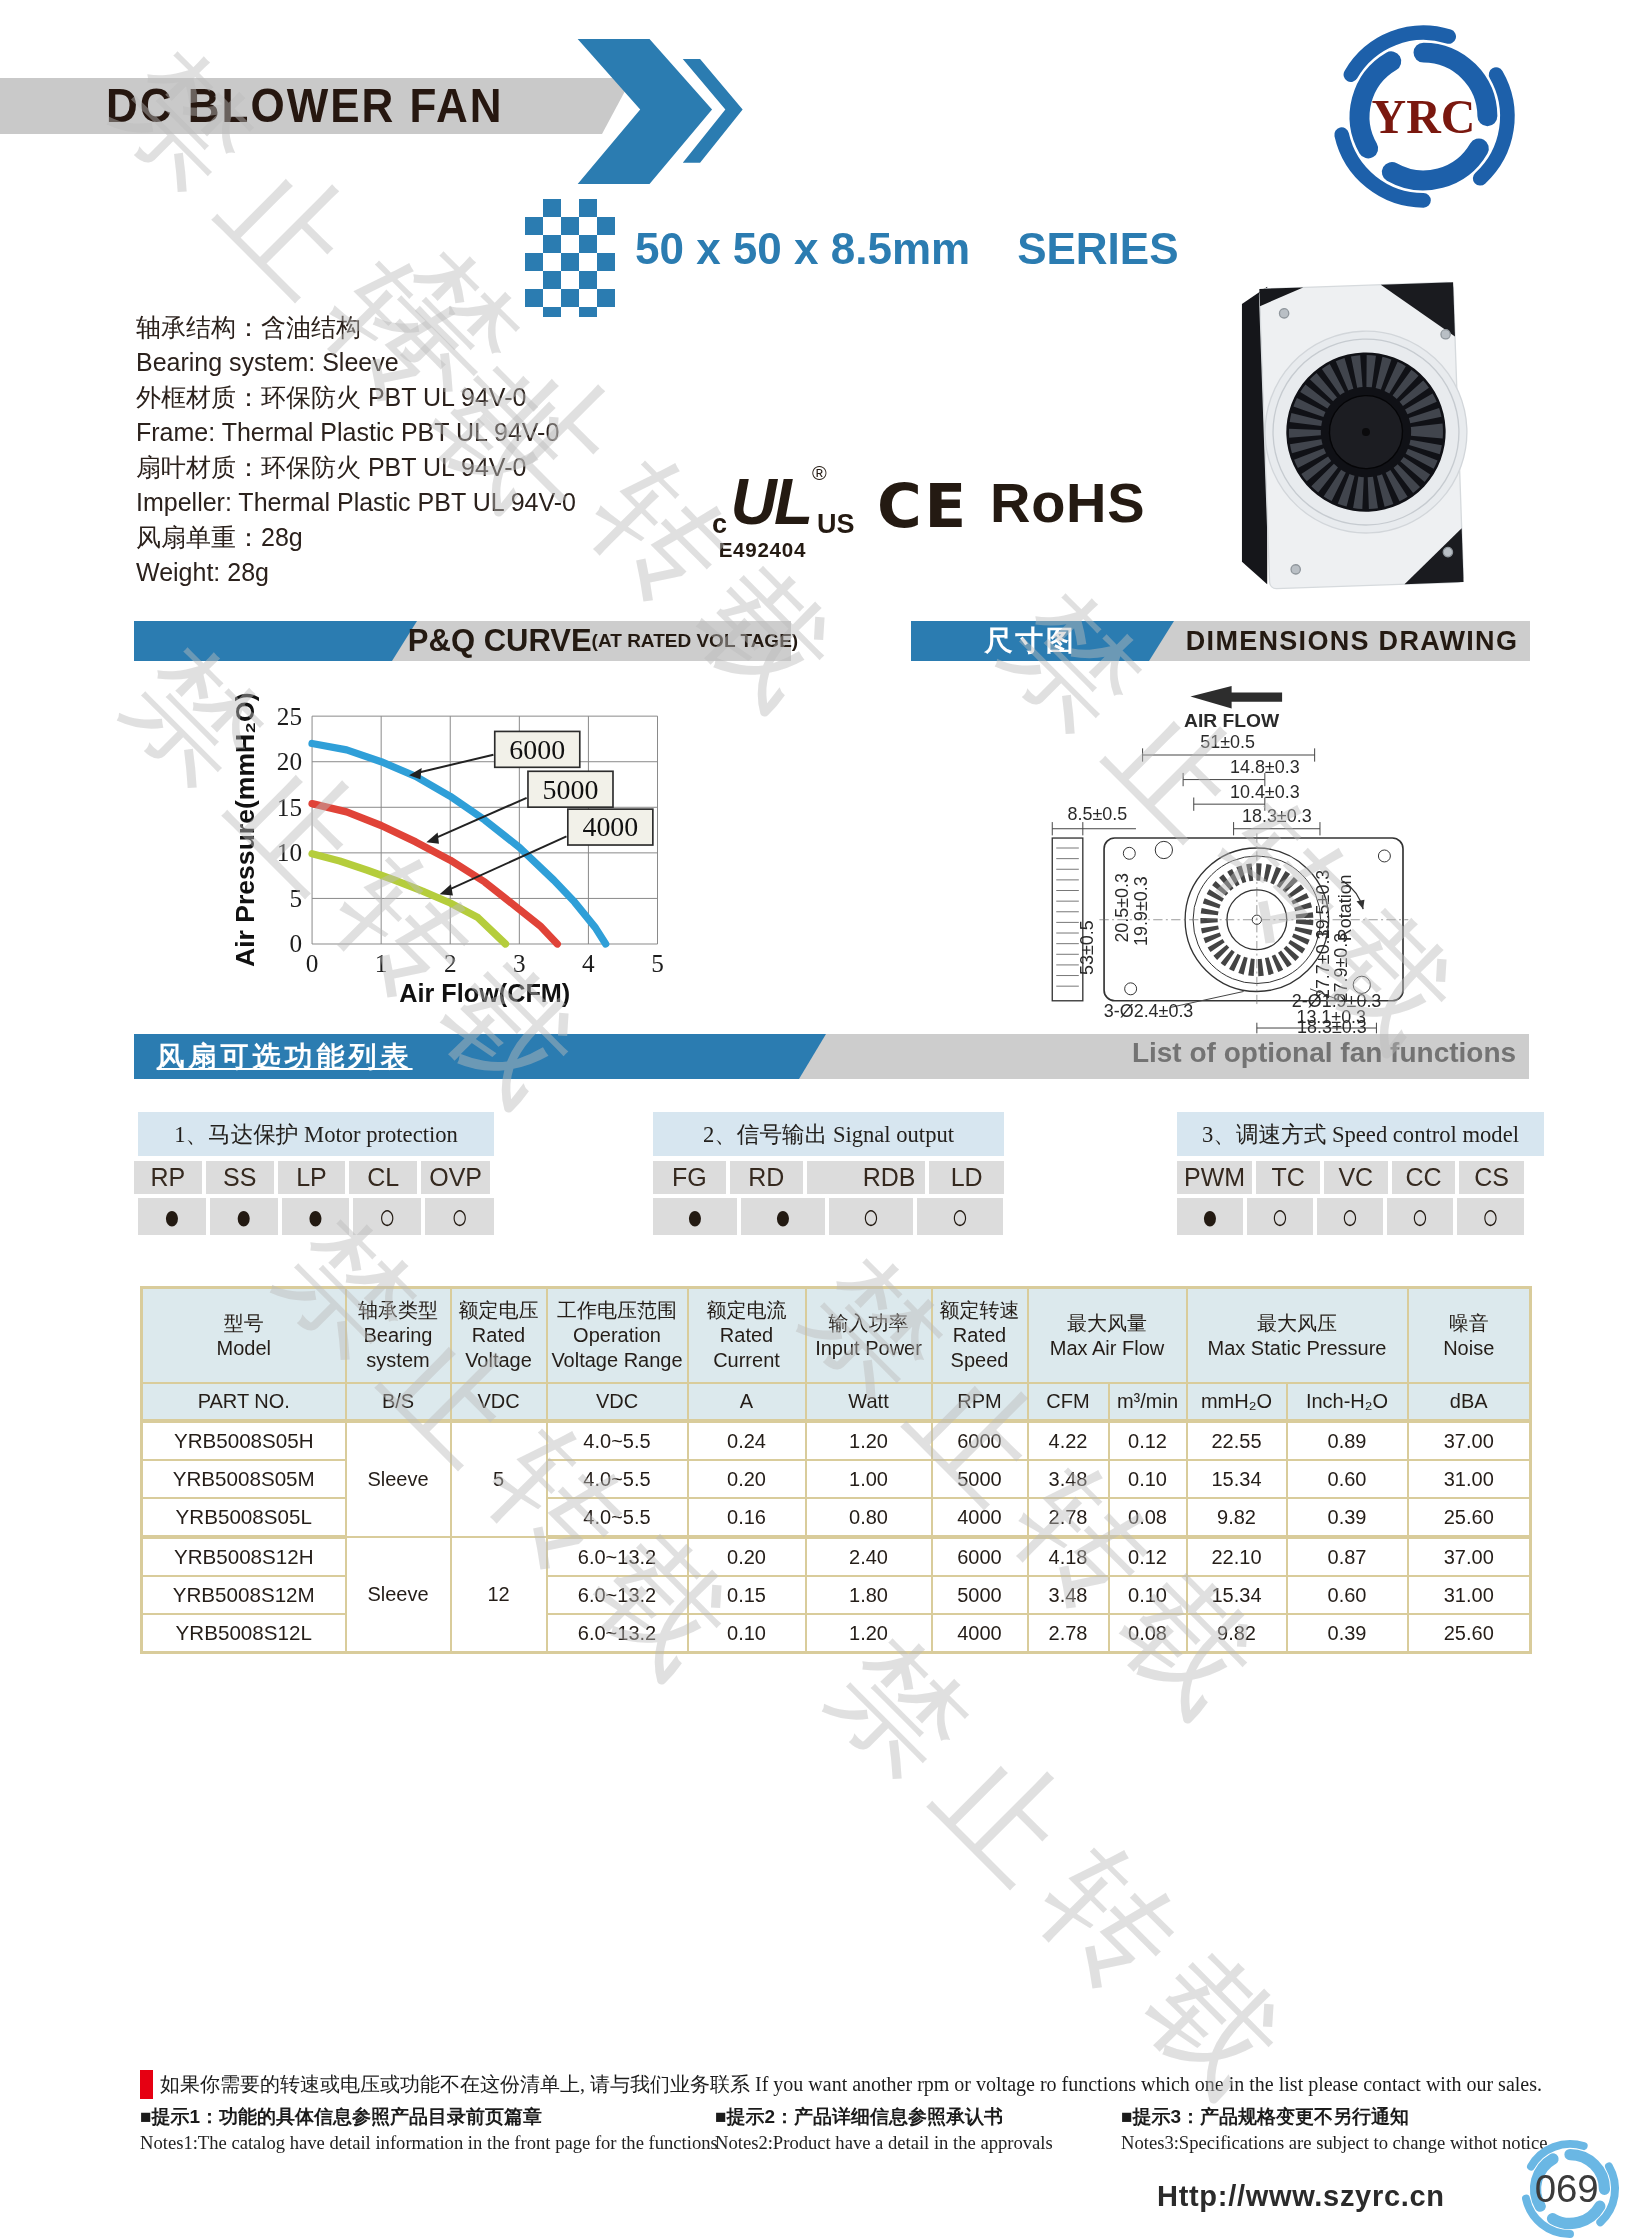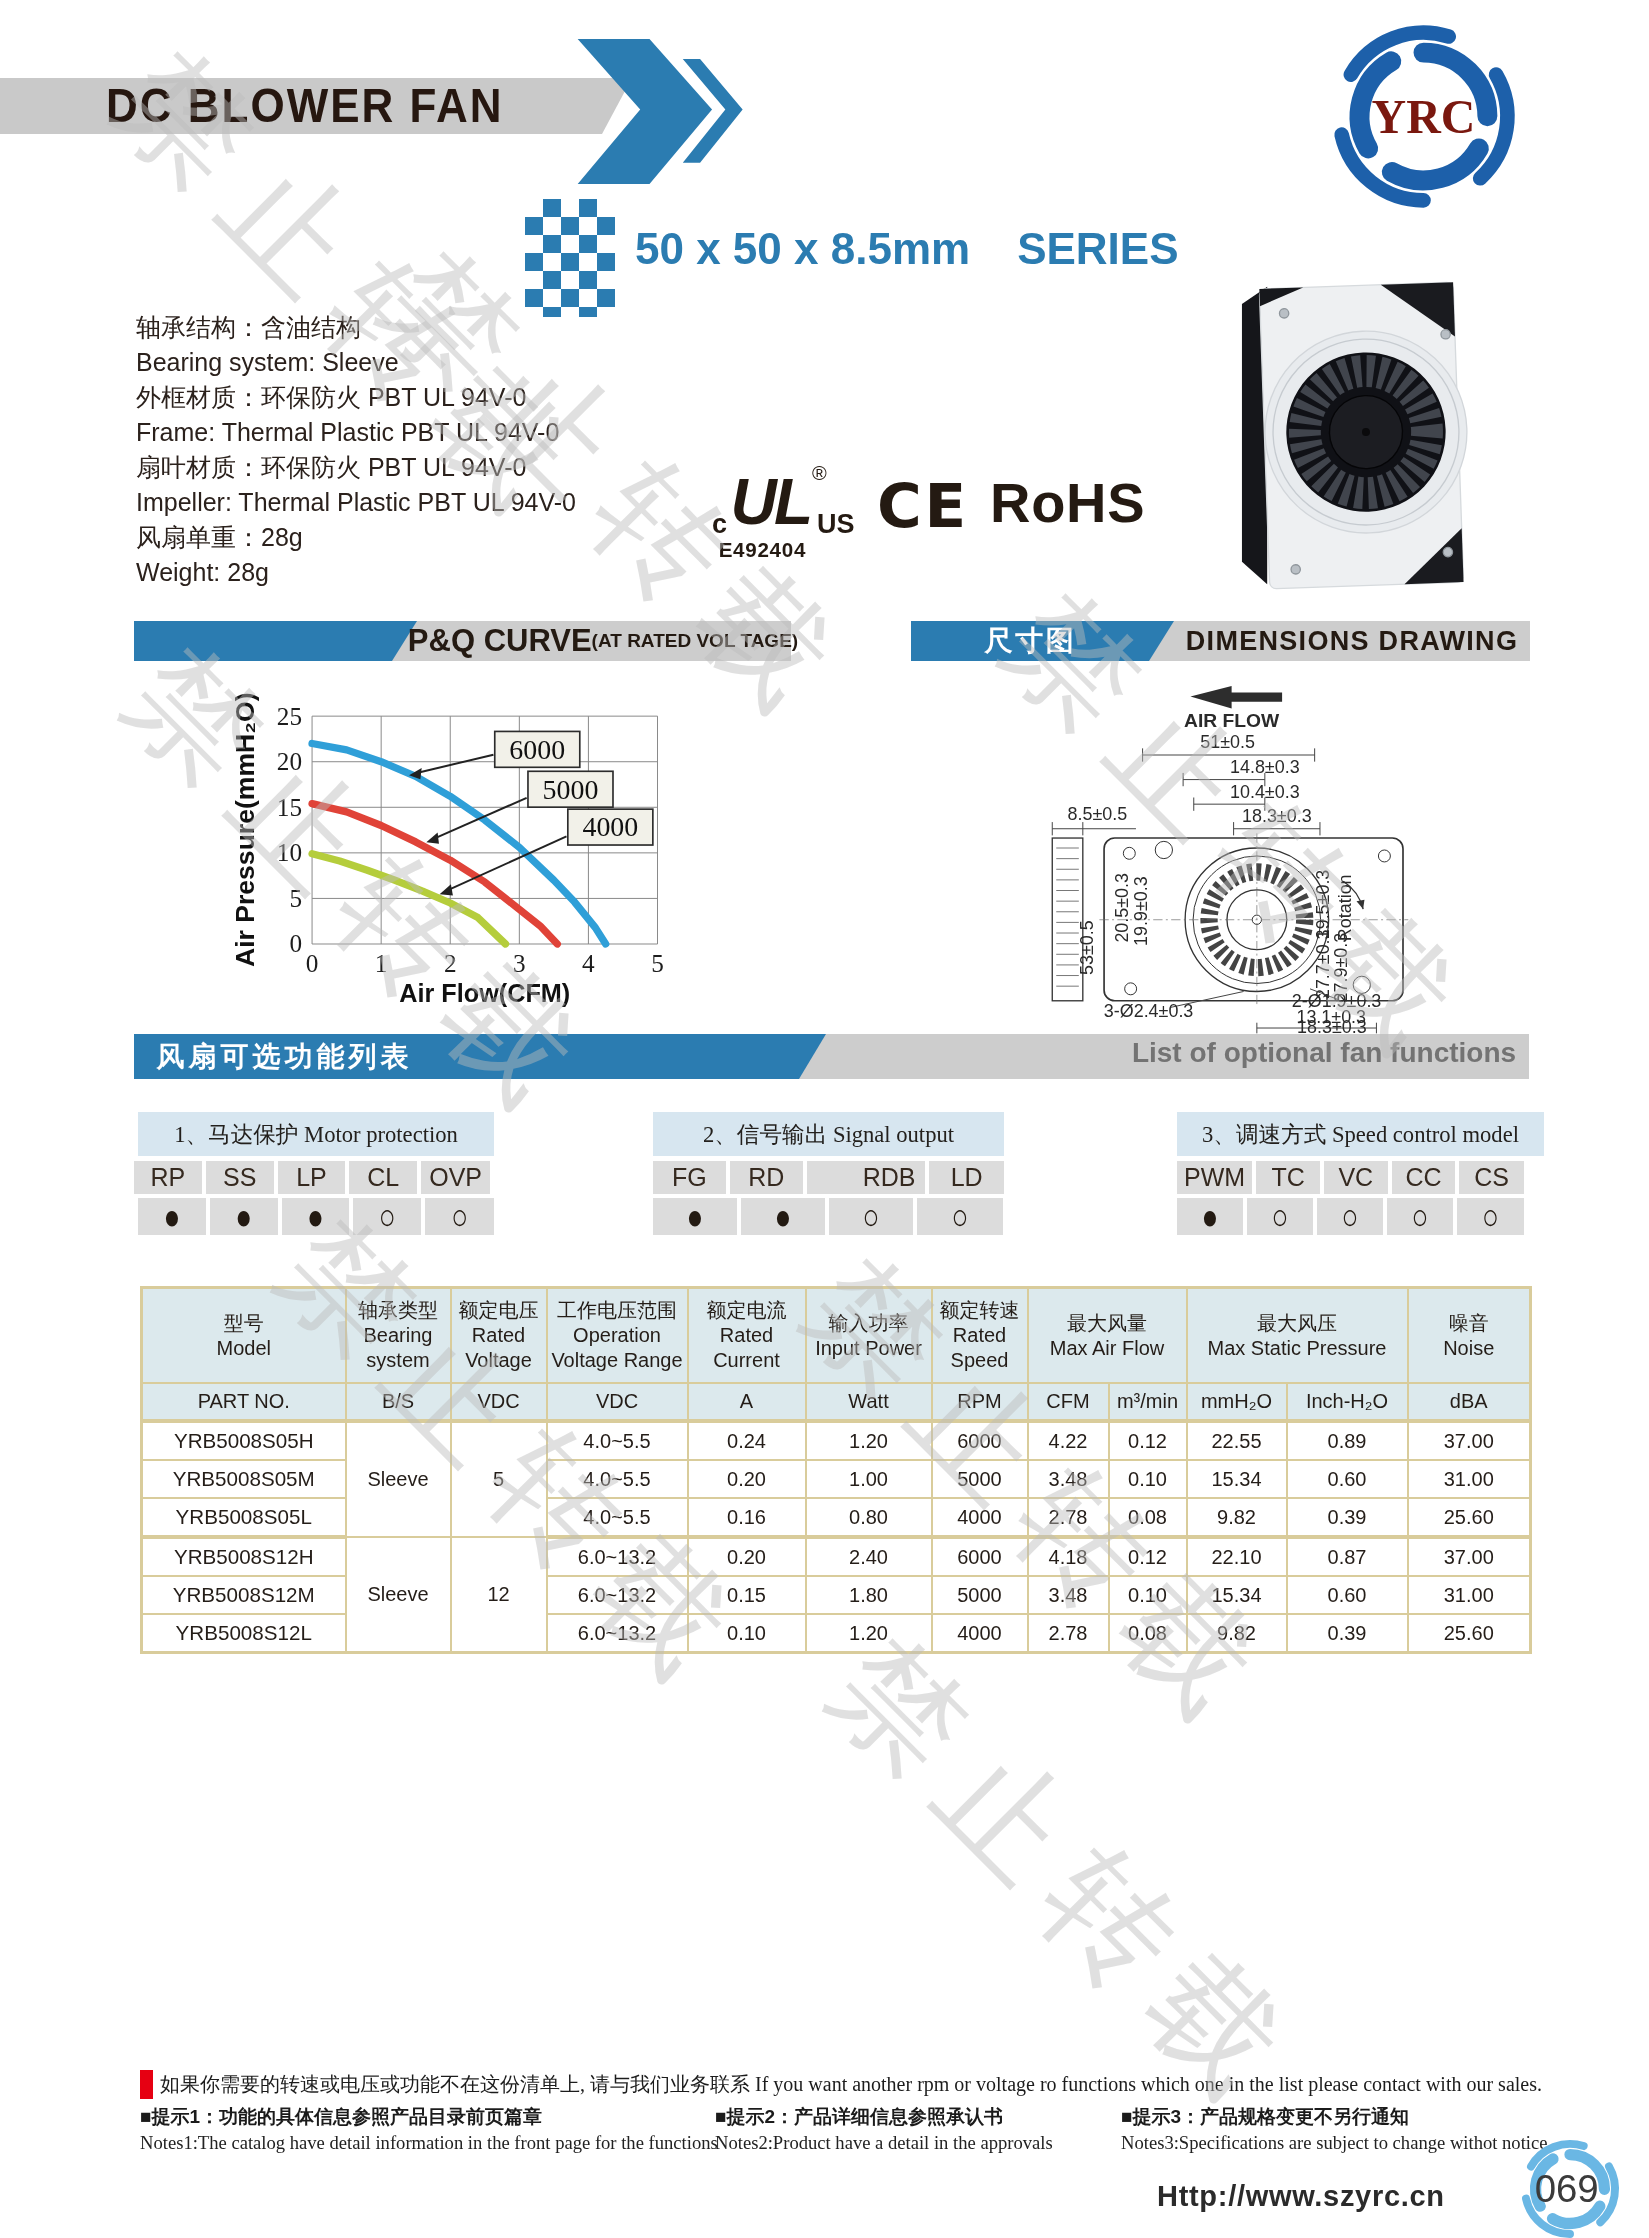--- a/index.html
+++ b/index.html
@@ -57,21 +57,21 @@
   .bar-pq .small{font-size:19px;font-weight:bold;}
   .bar-dim{left:911px;top:621px;width:619px;}
   .bar-dim .blue{width:263px;}
   .bar-dim .cn{position:absolute;left:0;width:239px;top:0;height:40px;display:flex;align-items:center;
                justify-content:center;color:#fff;font-size:28px;font-weight:bold;letter-spacing:2.7px;}
   .bar-dim .en{position:absolute;left:263px;right:0;top:0;height:40px;display:flex;align-items:center;
                justify-content:center;color:#241a12;font-size:27px;font-weight:bold;letter-spacing:1.3px;}
   .bar-func{left:134px;top:1034px;width:1395px;height:45px;}
   .bar-func .blue{width:692px;clip-path:polygon(0 0,100% 0,calc(100% - 27px) 100%,0 100%);}
   .bar-func .cn{position:absolute;left:22.6px;top:0;height:45px;display:flex;align-items:center;
-                color:#fff;font-size:28px;font-weight:bold;letter-spacing:4px;}
+                color:#fff;font-size:28px;font-weight:bold;letter-spacing:4px;text-decoration:underline;}
   .bar-func .en{position:absolute;left:924px;width:532px;top:0;height:37px;display:flex;align-items:center;
                 justify-content:center;color:#737373;font-size:28px;font-weight:bold;}
 
   
   .func-head{top:1112px;height:44px;background:#d7e6f0;display:flex;align-items:center;justify-content:center;
              font-size:22.6px;color:#23201d;font-family:"Liberation Serif",serif;white-space:nowrap;}
   .func-row{display:flex;gap:4px;}
   .func-cell{background:#dcdcdc;display:flex;align-items:center;justify-content:center;
              font-size:25px;color:#35291f;}
   .labels-row{top:1161px;height:33px;}

